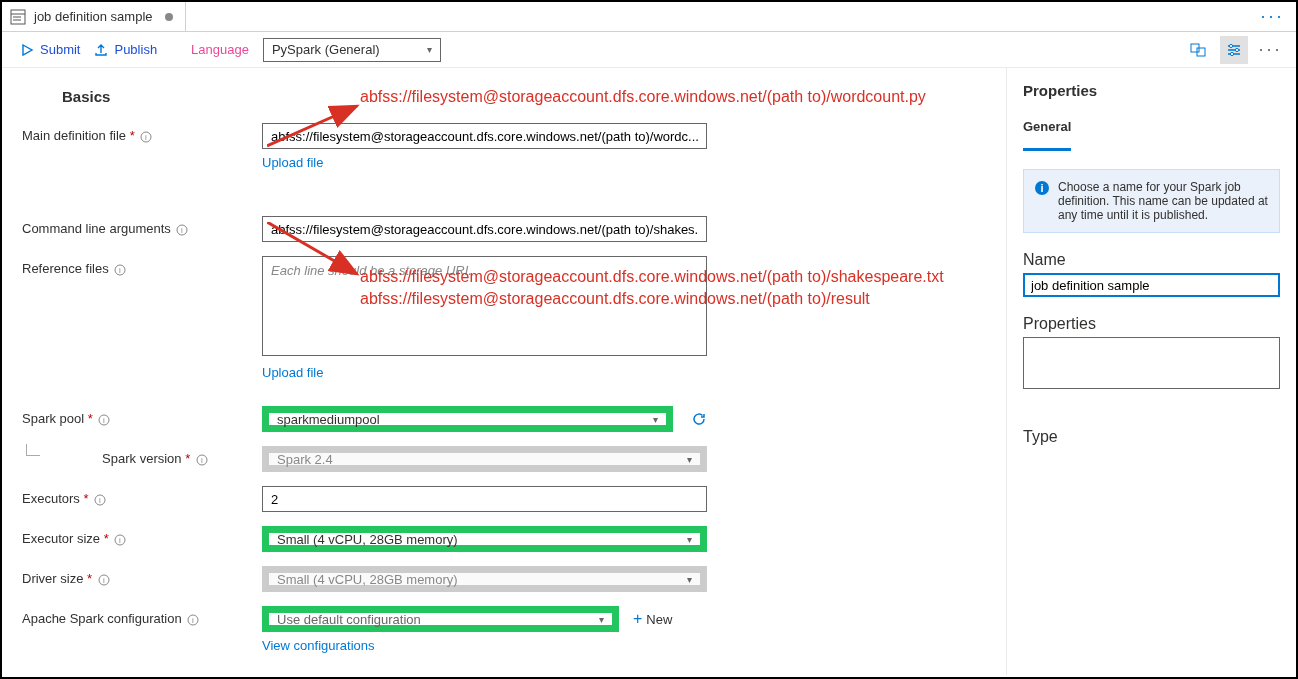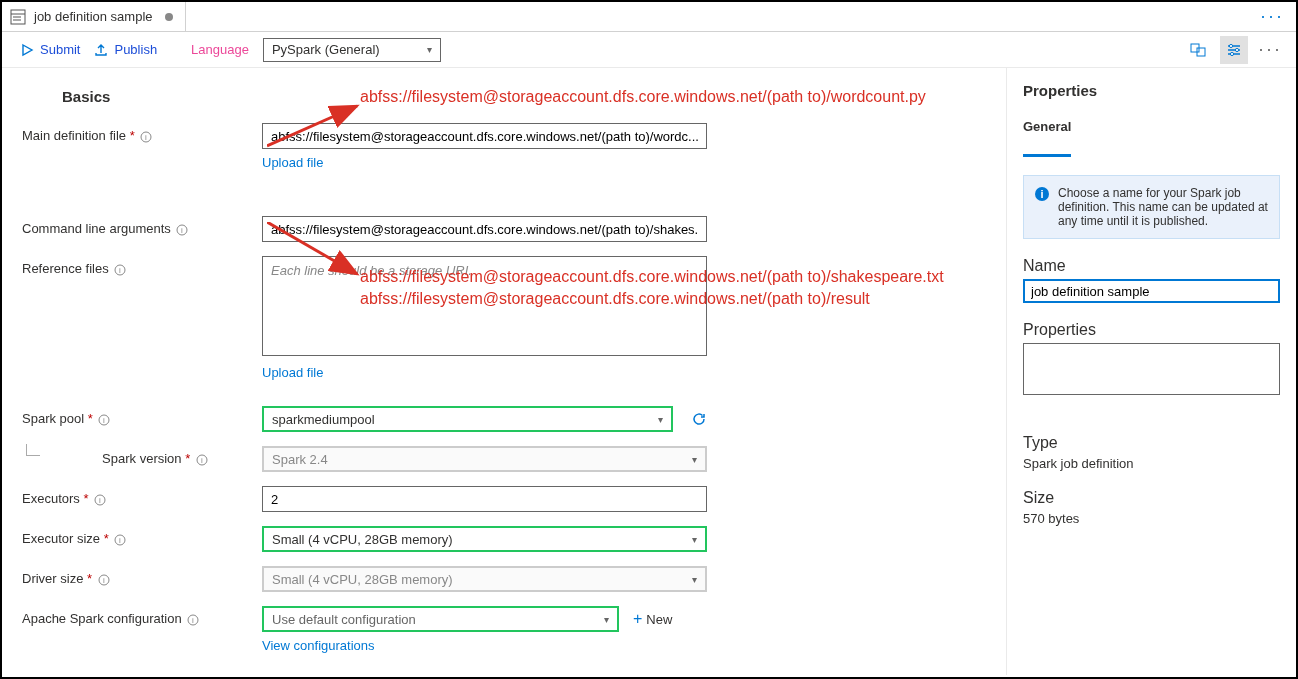--- a/index.html
+++ b/index.html
@@ -32,34 +32,34 @@
     .form-row { display: flex; align-items: flex-start; margin-bottom: 10px; min-height: 30px; }
     .form-label { width: 240px; padding-top: 5px; font-size: 13px; color: #323130; }
     .form-label .req { color: #bb0000; }
     .info-icon { display: inline-flex; vertical-align: middle; margin-left: 2px; }
     .form-control { width: 445px; }
     .input { border: 1px solid #666; padding: 4px 8px; width: 100%; height: 26px; font-size: 13px; background:#fff; }
     .input::placeholder { font-style: italic; color: #888; }
     .textarea { border:1px solid #666; width:100%; height:100px; padding:6px 8px; font-size:13px; resize:none; }
     .textarea::placeholder { font-style: italic; color: #888; }
     .link { color: #0078d4; font-size: 13px; cursor: pointer; display: inline-block; margin-top: 6px; }
-    .dropdown { display:flex; align-items:center; justify-content:space-between; border:2px solid #22c55e; padding:3px 8px; width:100%; height:26px; background:#fff; }
+    .dropdown { display:flex; align-items:center; justify-content:space-between; border:7px solid #22c55e; padding:3px 8px; width:100%; height:26px; background:#fff; }
     .dropdown.disabled { color:#888; background:#fafafa; border-color:#ccc; }
     .dropdown.dim { color:#666; }
     .chev { color:#666; font-size:10px; }
     .refresh-btn { display:inline-flex; align-items:center; color:#0078d4; margin-left:18px; cursor:pointer; }
     .new-btn { display:inline-flex; align-items:center; gap:4px; color:#323130; margin-left:14px; cursor:pointer; }
     .indent-label { padding-left: 26px; position: relative; text-align: center; }
     .indent-mark { position:absolute; left:4px; top:-2px; width:14px; height:12px; border-left:1px solid #aaa; border-bottom:1px solid #aaa; }
 
     .gap-block { height: 36px; }
 
     
     .props-title { font-weight:600; font-size:15px; margin-bottom:20px; }
-    .tab { display:inline-block; font-size:13px; font-weight:600; padding-bottom:20px; border-bottom:3px solid #0078d4; margin-bottom:18px; }
+    .tab { display:inline-block; font-size:13px; font-weight:600; padding-bottom:14px; border-bottom:3px solid #0078d4; margin-bottom:18px; }
     .info-box { background:#eaf1fb; border:1px solid #c7dff5; padding:10px 10px 10px 34px; font-size:12px; position:relative; margin-bottom:18px; }
     .info-box .i-icon { position:absolute; left:10px; top:10px; color:#0078d4; }
     .prop-label { font-size:16px; margin-bottom:4px; }
     .prop-input { width:100%; border:2px solid #0078d4; padding:3px 6px; font-size:13px; height:24px; }
     .prop-textarea { width:100%; border:1px solid #666; height:52px; resize:none; margin-bottom:18px; }
     .prop-block { margin-bottom: 18px; }
     .prop-static { font-size:13px; }
 
     
     .anno { position:absolute; color:#d93025; font-size:16px; font-weight:500; white-space:nowrap; pointer-events:none; }
@@ -337,21 +337,16 @@
       <input class="prop-input" value="job definition sample" style="">
     </div>
 
     <div class="prop-block">
       <div class="prop-label">Properties</div>
       <textarea class="prop-textarea" style=""></textarea>
     </div>
 
     <div class="prop-block">
       <div class="prop-label">Type</div>
-      <div class="prop-static">Spark job definition</div>
-    </div>
-
-    <div class="prop-block">
-      <div class="prop-label">Size</div>
-      <div class="prop-static">570 bytes</div>
-    </div>
+    </div>
+
   </div>
 </div>
 
 </body></html>

